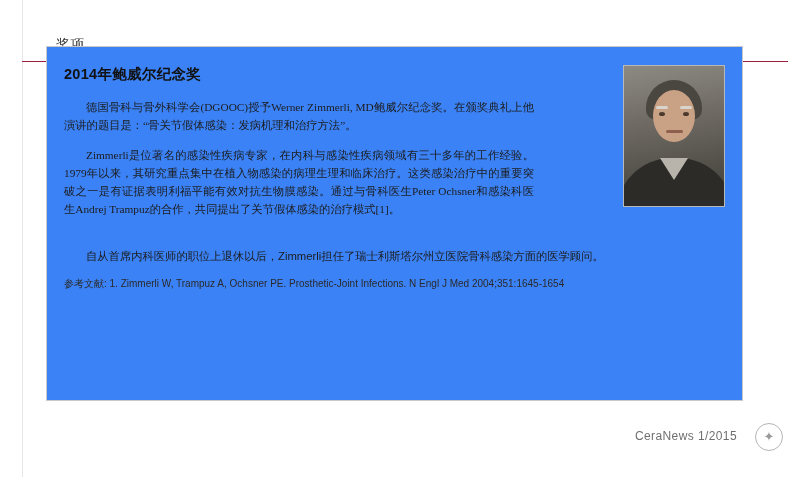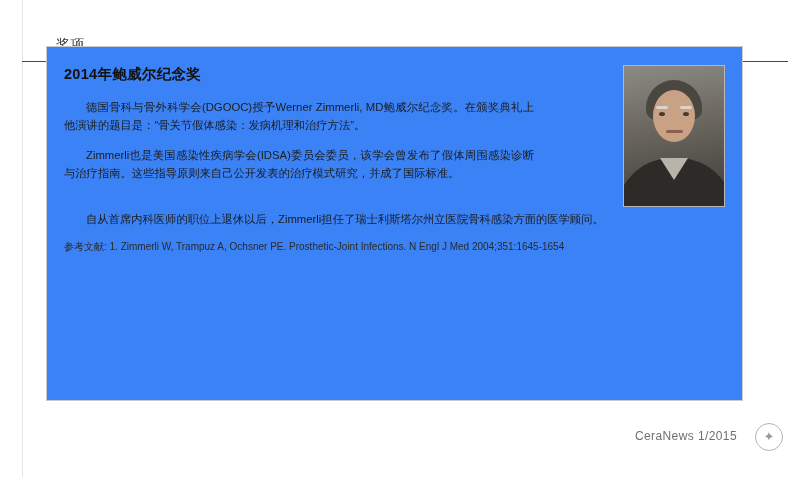--- a/index.html
+++ b/index.html
@@ -75,20 +75,21 @@
   }
   .doc-title {
     font-size: 14.5px;
     font-weight: bold;
     color: #111111;
     margin: 0 0 14px 0;
     letter-spacing: 0.3px;
   }
   .body-col {
     width: 470px;
+    font-family: Liberation Serif, serif;
   }
   p.para {
     font-size: 11.3px;
     line-height: 1.62;
     color: #1c1c1c;
     margin: 0 0 11px 0;
     text-indent: 22px;
     text-align: justify;
   }
   p.para.wide {
@@ -249,21 +250,21 @@
       <div class="eye-l"></div>
       <div class="eye-r"></div>
       <div class="mouth"></div>
     </div>
 
     <div class="inner">
       <h1 class="doc-title">2014年鲍威尔纪念奖</h1>
 
       <div class="body-col">
         <p class="para">德国骨科与骨外科学会(DGOOC)授予Werner Zimmerli, MD鲍威尔纪念奖。在颁奖典礼上他演讲的题目是：“骨关节假体感染：发病机理和治疗方法”。</p>
-        <p class="para">Zimmerli也是美国感染性疾病学会(IDSA)委员会委员，该学会曾发布了假体周围感染诊断与治疗指南。这些指导原则来自己公开发表的治疗模式研究，并成了国际标准。</p>
+        <p class="para">Zimmerli是位著名的感染性疾病专家，在内科与感染性疾病领域有三十多年的工作经验。1979年以来，其研究重点集中在植入物感染的病理生理和临床治疗。这类感染治疗中的重要突破之一是有证据表明利福平能有效对抗生物膜感染。通过与骨科医生Peter Ochsner和感染科医生Andrej Trampuz的合作，共同提出了关节假体感染的治疗模式[1]。</p>
       </div>
 
       <p class="para wide">自从首席内科医师的职位上退休以后，Zimmerli担任了瑞士利斯塔尔州立医院骨科感染方面的医学顾问。</p>
 
 
       <div class="ref-note">参考文献: 1. Zimmerli W, Trampuz A, Ochsner PE. Prosthetic-Joint Infections.  N Engl J Med 2004;351:1645-1654</div>
     </div>
   </div>
 
   <div class="footer">

